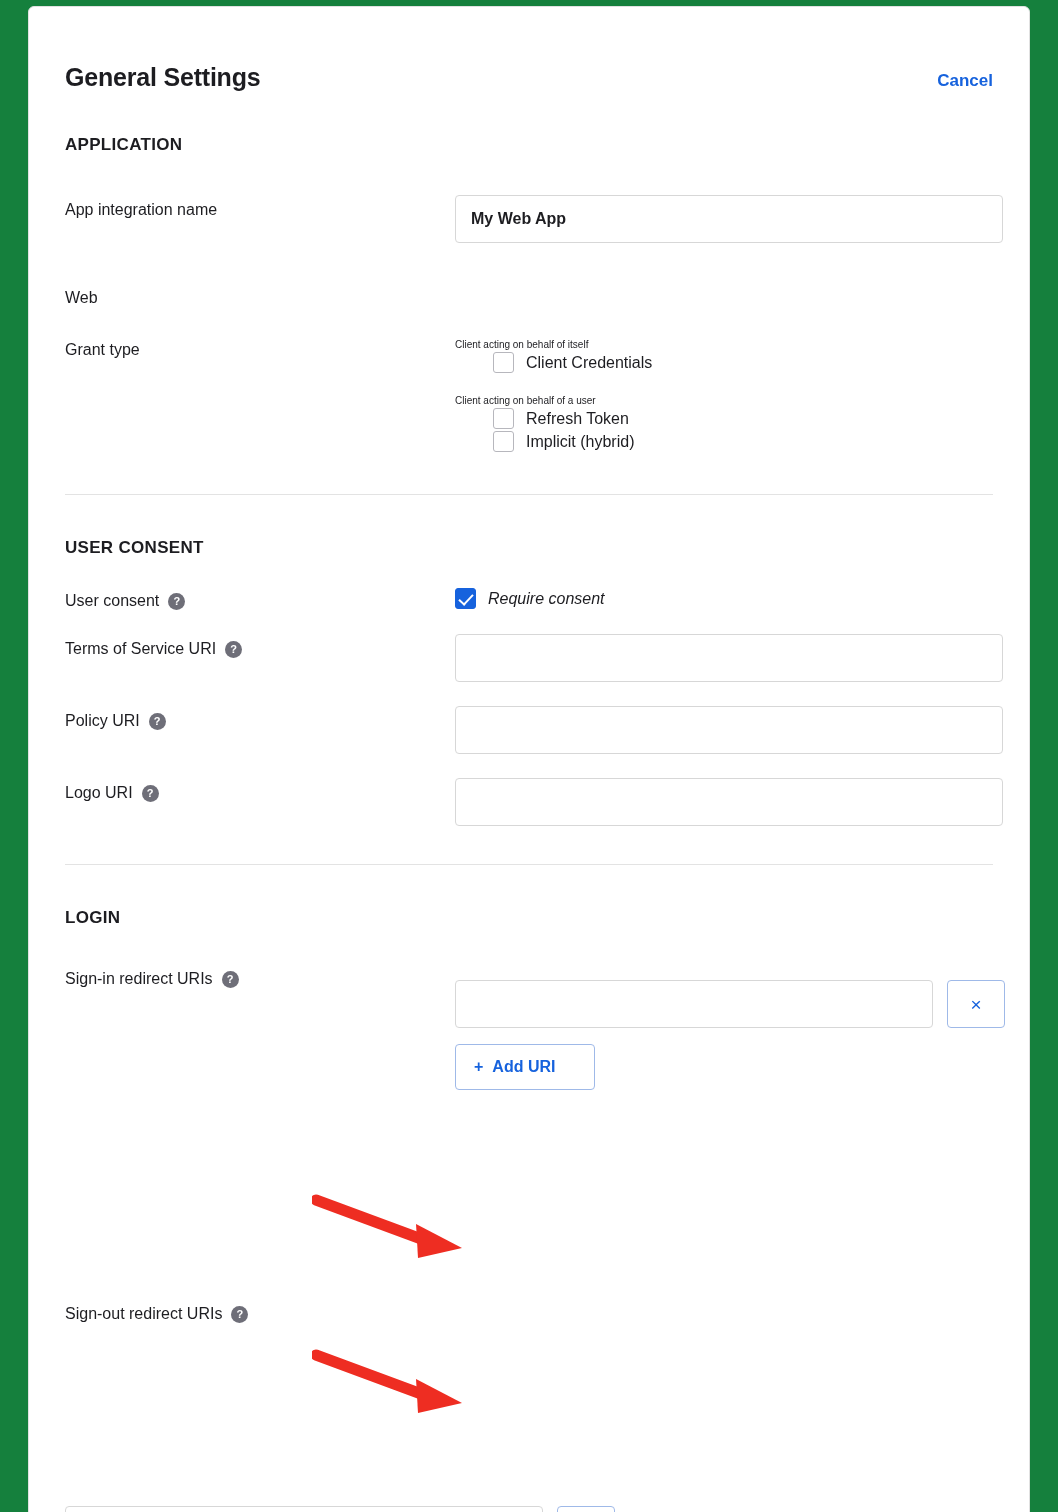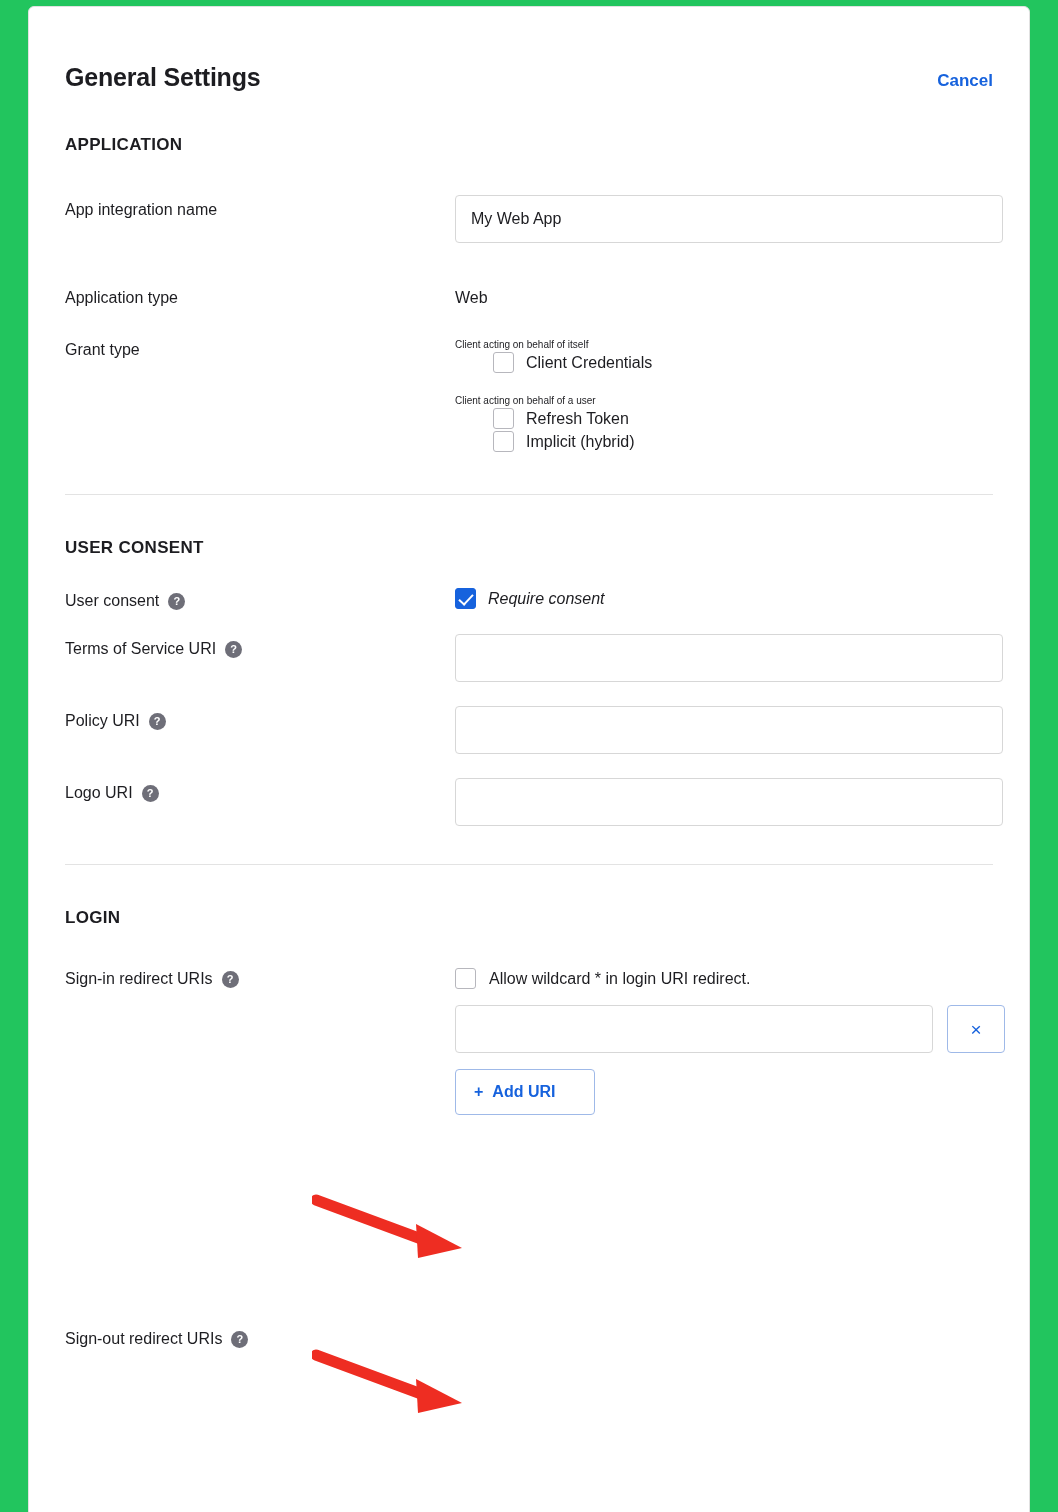--- a/index.html
+++ b/index.html
@@ -7,21 +7,21 @@
     margin: 0;
     padding: 0;
     background: #f5f5f5;
     font-family: "Liberation Sans", sans-serif;
     -webkit-font-smoothing: antialiased;
   }
   #page {
     position: relative;
     width: 1058px;
     height: 1512px;
-    background: #22c55e;
+    background: #15803d;
     overflow: hidden;
   }
   .card {
     position: absolute;
     left: 28px;
     top: 6px;
     width: 1002px;
     height: 1520px;
     background: #ffffff;
     border: 1px solid #e1e1e1;
@@ -89,20 +89,21 @@
     width: 548px;
     height: 48px;
     border: 1px solid #d7d7d7;
     border-radius: 4px;
     background: #fff;
     font-size: 16px;
     color: #1d1d21;
     padding: 0 15px;
     font-family: "Liberation Sans", sans-serif;
     outline: none;
+    font-weight: bold;
   }
   .text-input::placeholder { color: #8d8d8d; }
 
   .help-icon {
     display: inline-flex;
     align-items: center;
     justify-content: center;
     width: 17px;
     height: 17px;
     border-radius: 50%;
@@ -263,23 +264,20 @@
       <div class="row">
         <div class="label-col">
           <span>App integration name</span>
         </div>
         <div class="value-col">
           <input class="text-input" type="text" value="My Web App" style="">
         </div>
       </div>
 
       <div class="row">
-        <div class="label-col">
-          <span>Application type</span>
-        </div>
         <div class="value-col">
           <div class="static-value">Web</div>
         </div>
       </div>
 
       <div class="row" style="margin-top:28px;">
         <div class="label-col">
           <span>Grant type</span>
         </div>
         <div class="value-col">
@@ -353,24 +351,20 @@
       <div class="divider" style="margin-top:38px;"></div>
 
       <div class="section-title">LOGIN</div>
 
       <div class="row" style="margin-top:36px;">
         <div class="label-col">
           <span>Sign-in redirect URIs</span>
           <span class="help-icon">?</span>
         </div>
         <div class="value-col">
-          <div class="wildcard-line">
-            <span class="cb"></span>
-            <span class="wildcard-label">Allow wildcard * in login URI redirect.</span>
-          </div>
           <div class="uri-row">
             <input class="uri-input" type="text" value="" style="">
             <button class="remove-btn">×</button>
           </div>
           <button class="add-uri-btn">
             <span>+</span>
             <span>Add URI</span>
           </button>
         </div>
       </div>

